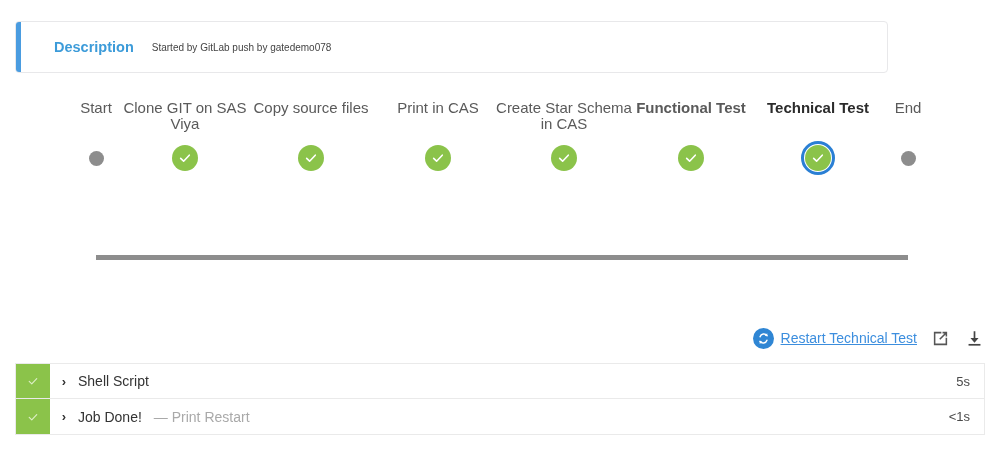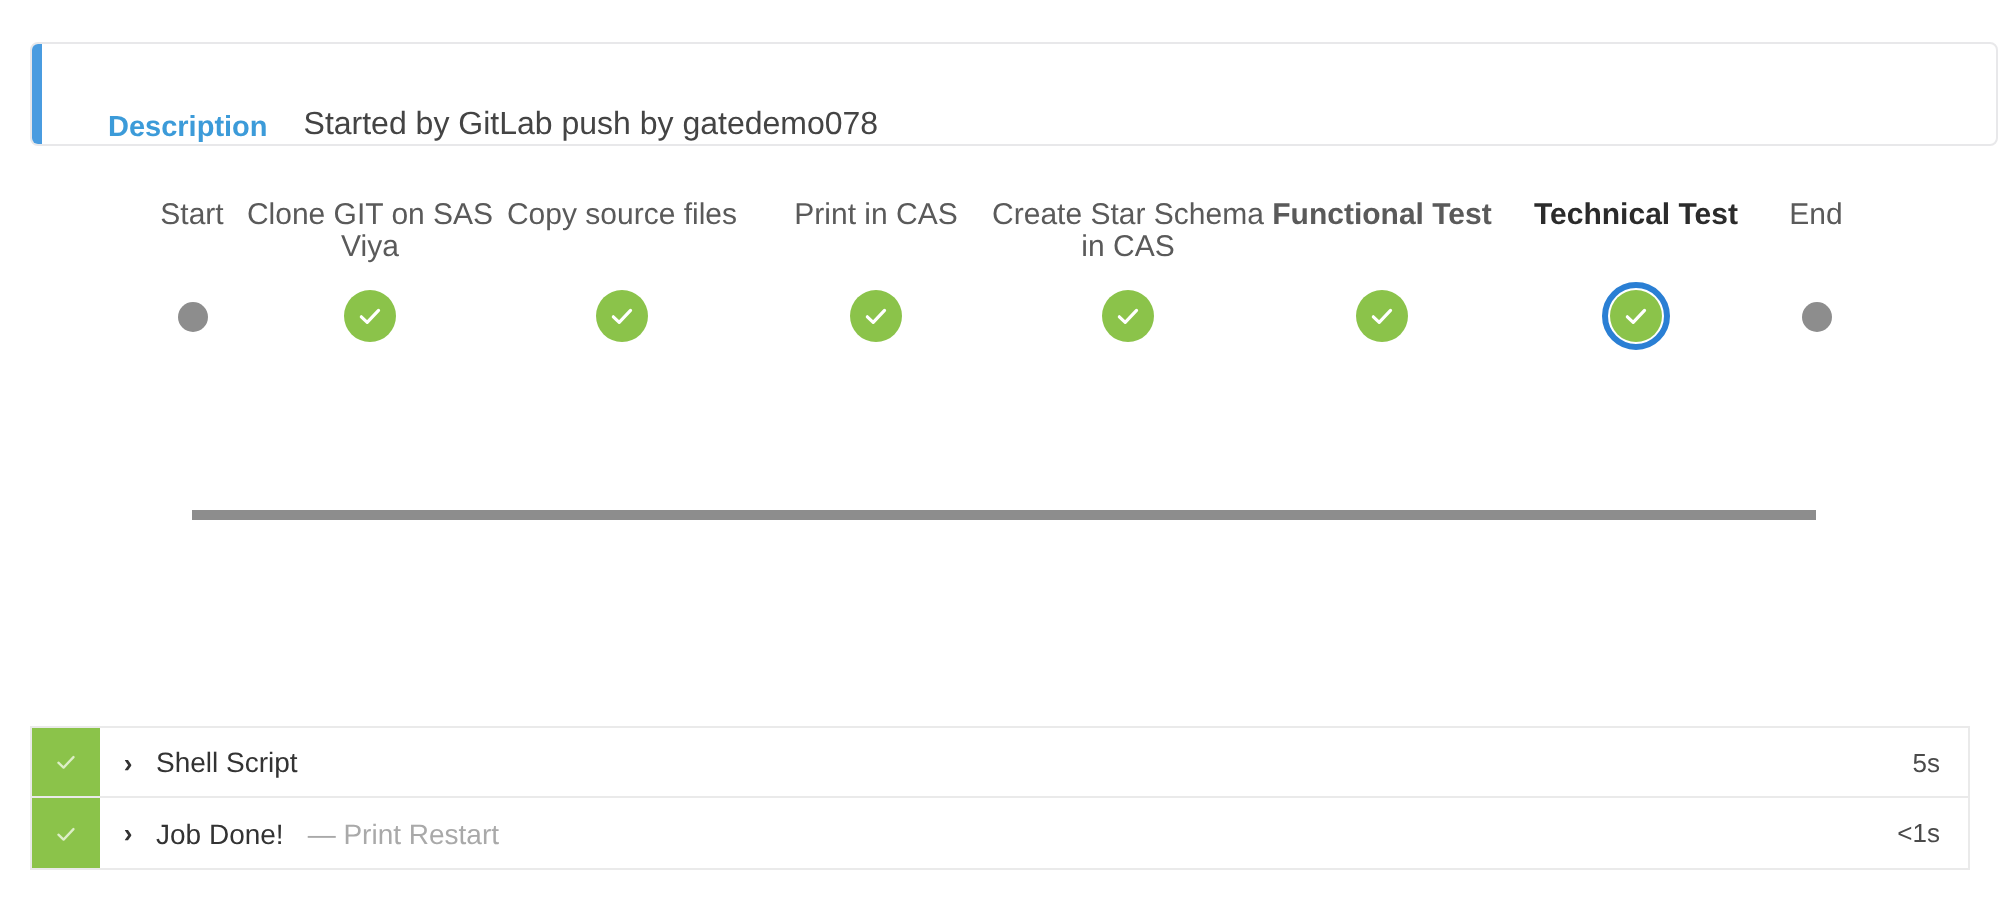--- a/index.html
+++ b/index.html
@@ -14,28 +14,28 @@
     color: #333333;
     overflow: hidden;
     position: relative;
   }
 
   
   .desc-panel {
     position: absolute;
     left: 15px;
     top: 21px;
-    width: 984px;
+    width: 873px;
     height: 52px;
     background: #ffffff;
     border: 1px solid #e8e8ea;
     border-radius: 4px;
     box-sizing: border-box;
     display: flex;
-    align-items: flex-end;
+    align-items: center;
     box-shadow: 0 0 0 0 rgba(0,0,0,0);
   }
   .desc-accent {
     position: absolute;
     left: 0;
     top: 0;
     width: 5px;
     height: 100%;
     background: #4a9ce0;
     border-radius: 3px 0 0 3px;
@@ -43,21 +43,21 @@
   .desc-label {
     margin-left: 38px;
     color: #3c9bd9;
     font-size: 14.5px;
     font-weight: 600;
     white-space: nowrap;
   }
   .desc-text {
     margin-left: 18px;
     color: #444444;
-    font-size: 16px;
+    font-size: 10px;
     white-space: nowrap;
   }
 
   
   .pipeline {
     position: absolute;
     left: 0;
     top: 100px;
     width: 999px;
     height: 80px;
@@ -325,20 +325,45 @@
       <div class="stage" style="left: 908px;">
         <span class="stage-label">End</span>
         <div class="node-wrap">
           <div class="node-dot"></div>
         </div>
       </div>
     </div>
 </div>
 
 <div class="detail-head">
+  <div class="detail-actions">
+    <div class="restart-group">
+      <span class="restart-icon">
+        <svg width="15" height="15" viewBox="0 0 24 24">
+          <path d="M6.5 9.2 A6.3 6.3 0 0 1 17.6 7.4" fill="none" stroke="#ffffff" stroke-width="2.3" stroke-linecap="round"></path>
+          <path d="M17.5 14.8 A6.3 6.3 0 0 1 6.4 16.6" fill="none" stroke="#ffffff" stroke-width="2.3" stroke-linecap="round"></path>
+          <path d="M17.9 3.4 L18.4 8.2 L13.8 7.4 Z" fill="#ffffff"></path>
+          <path d="M6.1 20.6 L5.6 15.8 L10.2 16.6 Z" fill="#ffffff"></path>
+        </svg>
+      </span>
+      <span class="restart-link">Restart Technical Test</span>
+    </div>
+    <span class="icon-btn">
+      <svg width="17" height="17" viewBox="0 0 20 20">
+        <path d="M2.2 2.2 H11 V4 H4 V16 H16 V9 H17.8 V17.8 H2.2 Z" fill="#555555"></path>
+        <path d="M12.4 2.2 H17.8 V7.6 H16 V5.3 L9.8 11.5 L8.5 10.2 L14.7 4 H12.4 Z" fill="#555555"></path>
+      </svg>
+    </span>
+    <span class="icon-btn">
+      <svg width="17" height="17" viewBox="0 0 20 20">
+        <path d="M9 1.5 H11 V9.5 H14.8 L10 15 L5.2 9.5 H9 Z" fill="#444444"></path>
+        <rect x="3" y="16.4" width="14" height="2" fill="#444444"></rect>
+      </svg>
+    </span>
+  </div>
 </div>
 
 <div class="rows" id="rows-host">
     <div class="row">
       <div class="row-status">
         <svg width="14" height="14" viewBox="0 0 24 24">
           <path d="M5.5 12.6 L9.9 16.8 L18.4 7.8" fill="none" stroke="#ddeec6" stroke-width="2" stroke-linecap="round" stroke-linejoin="round"></path>
         </svg>
       </div>
       <div class="row-caret">›</div>

